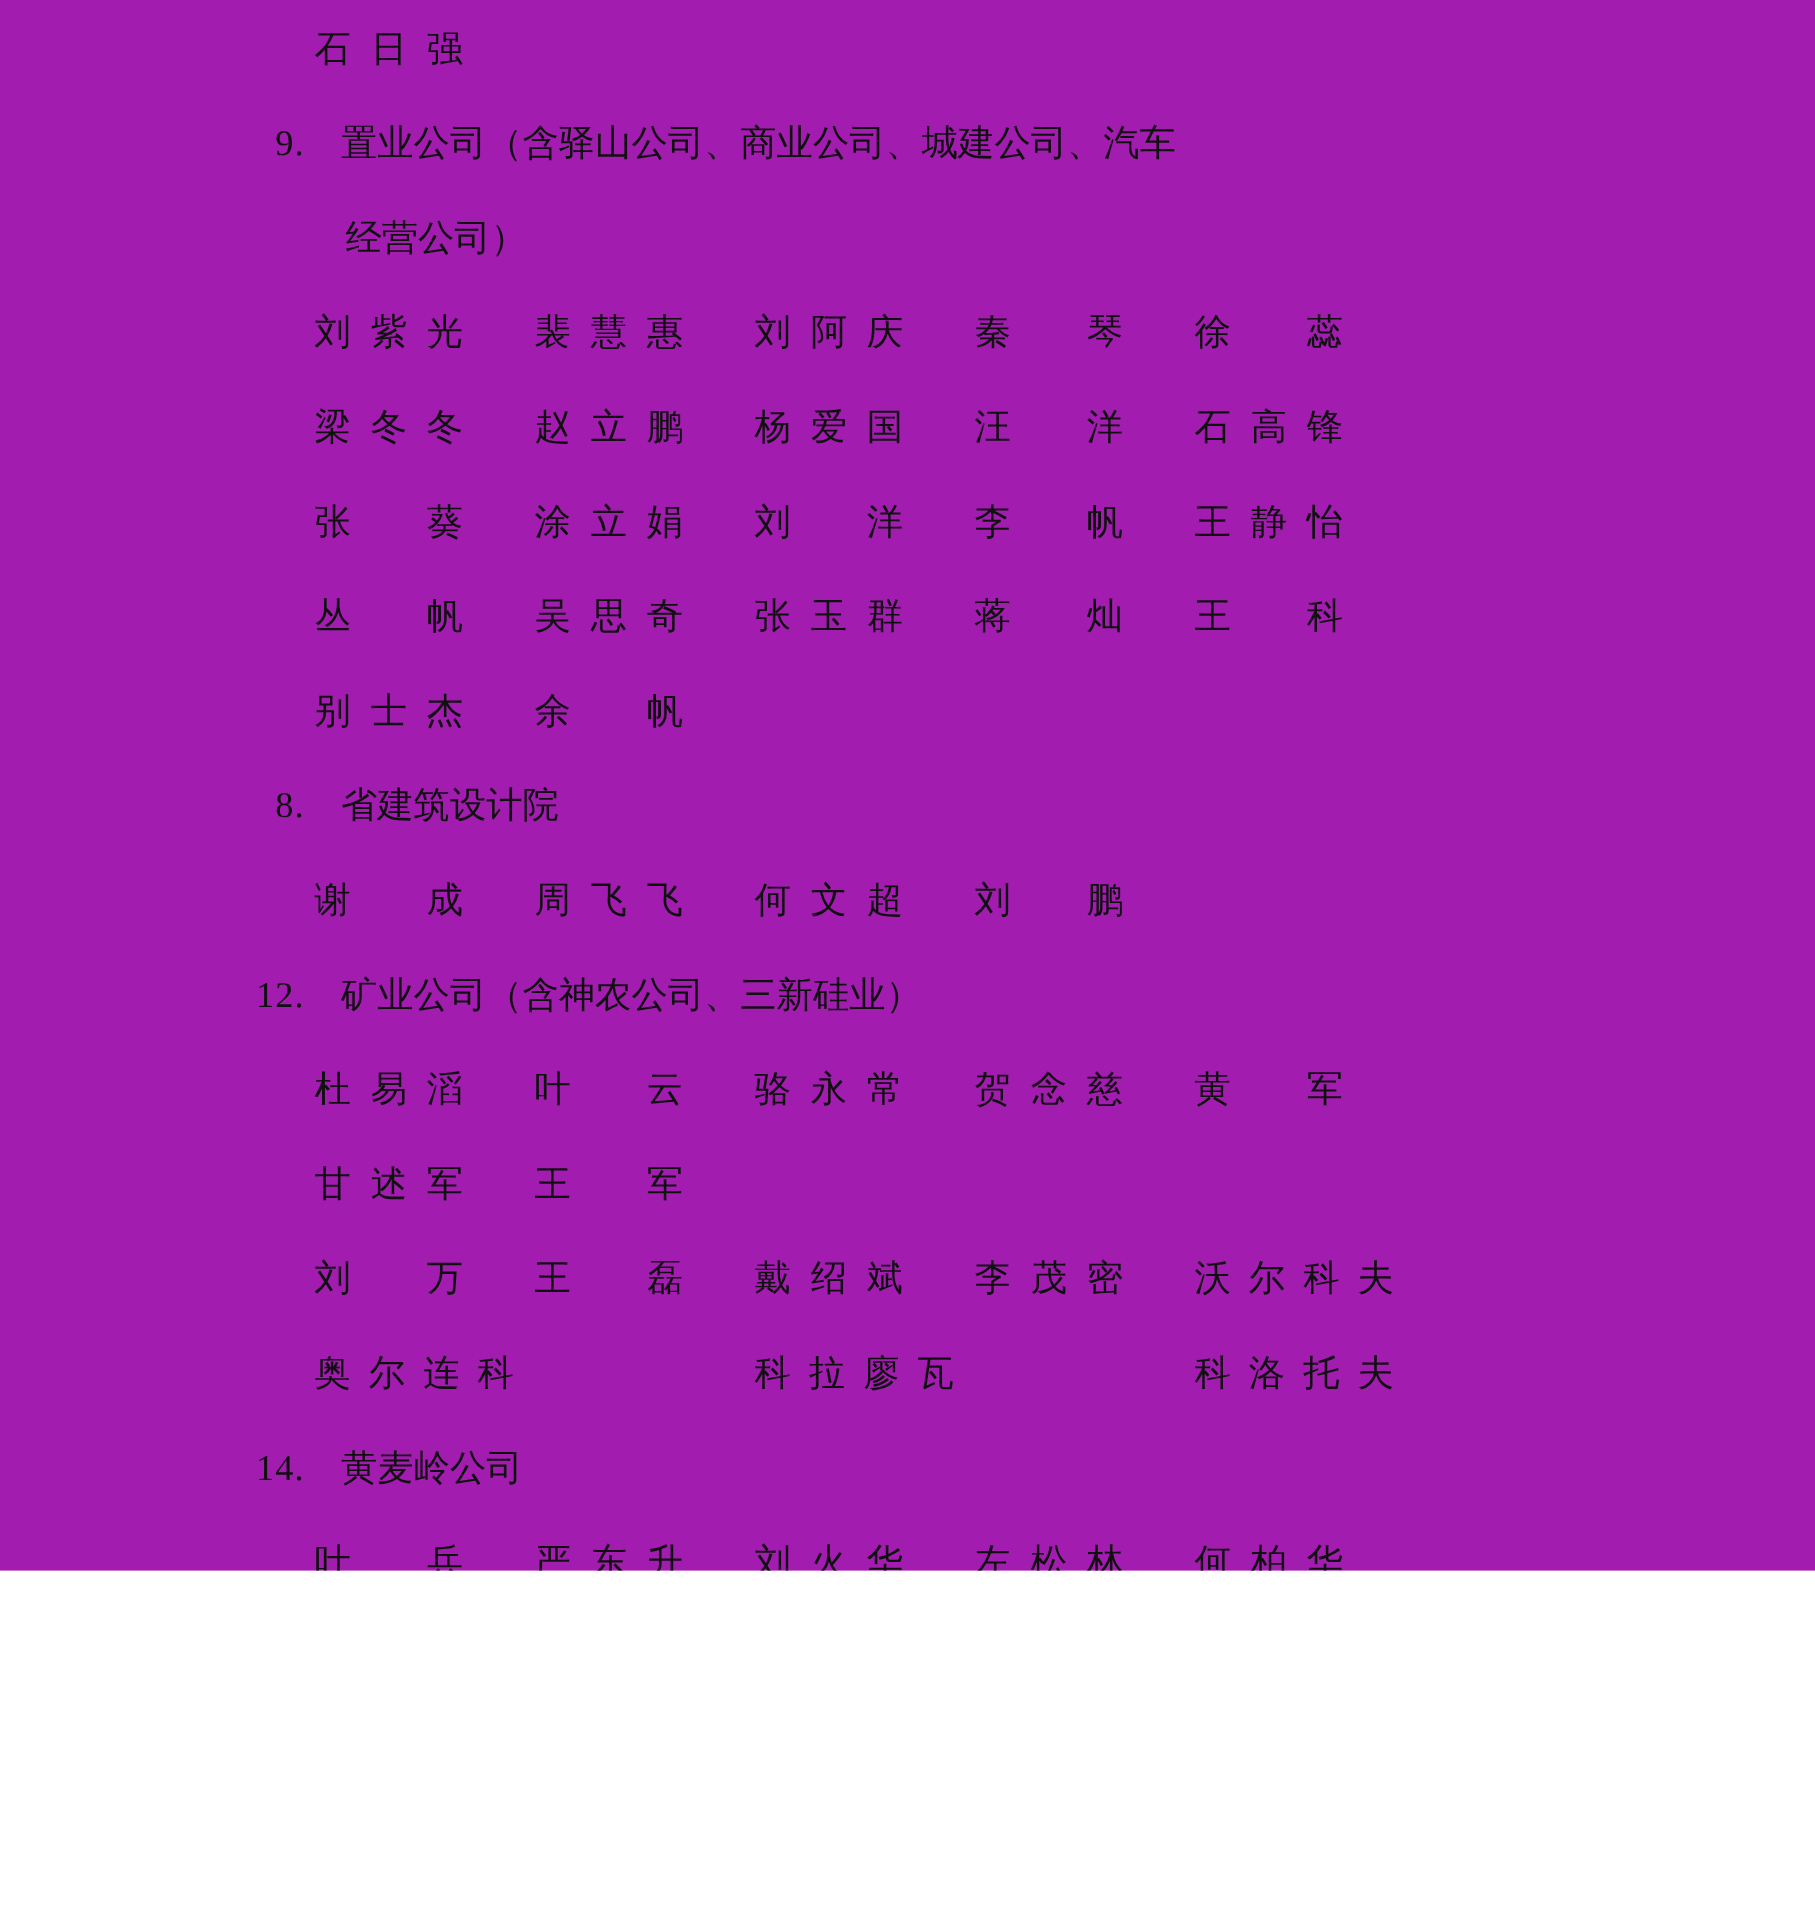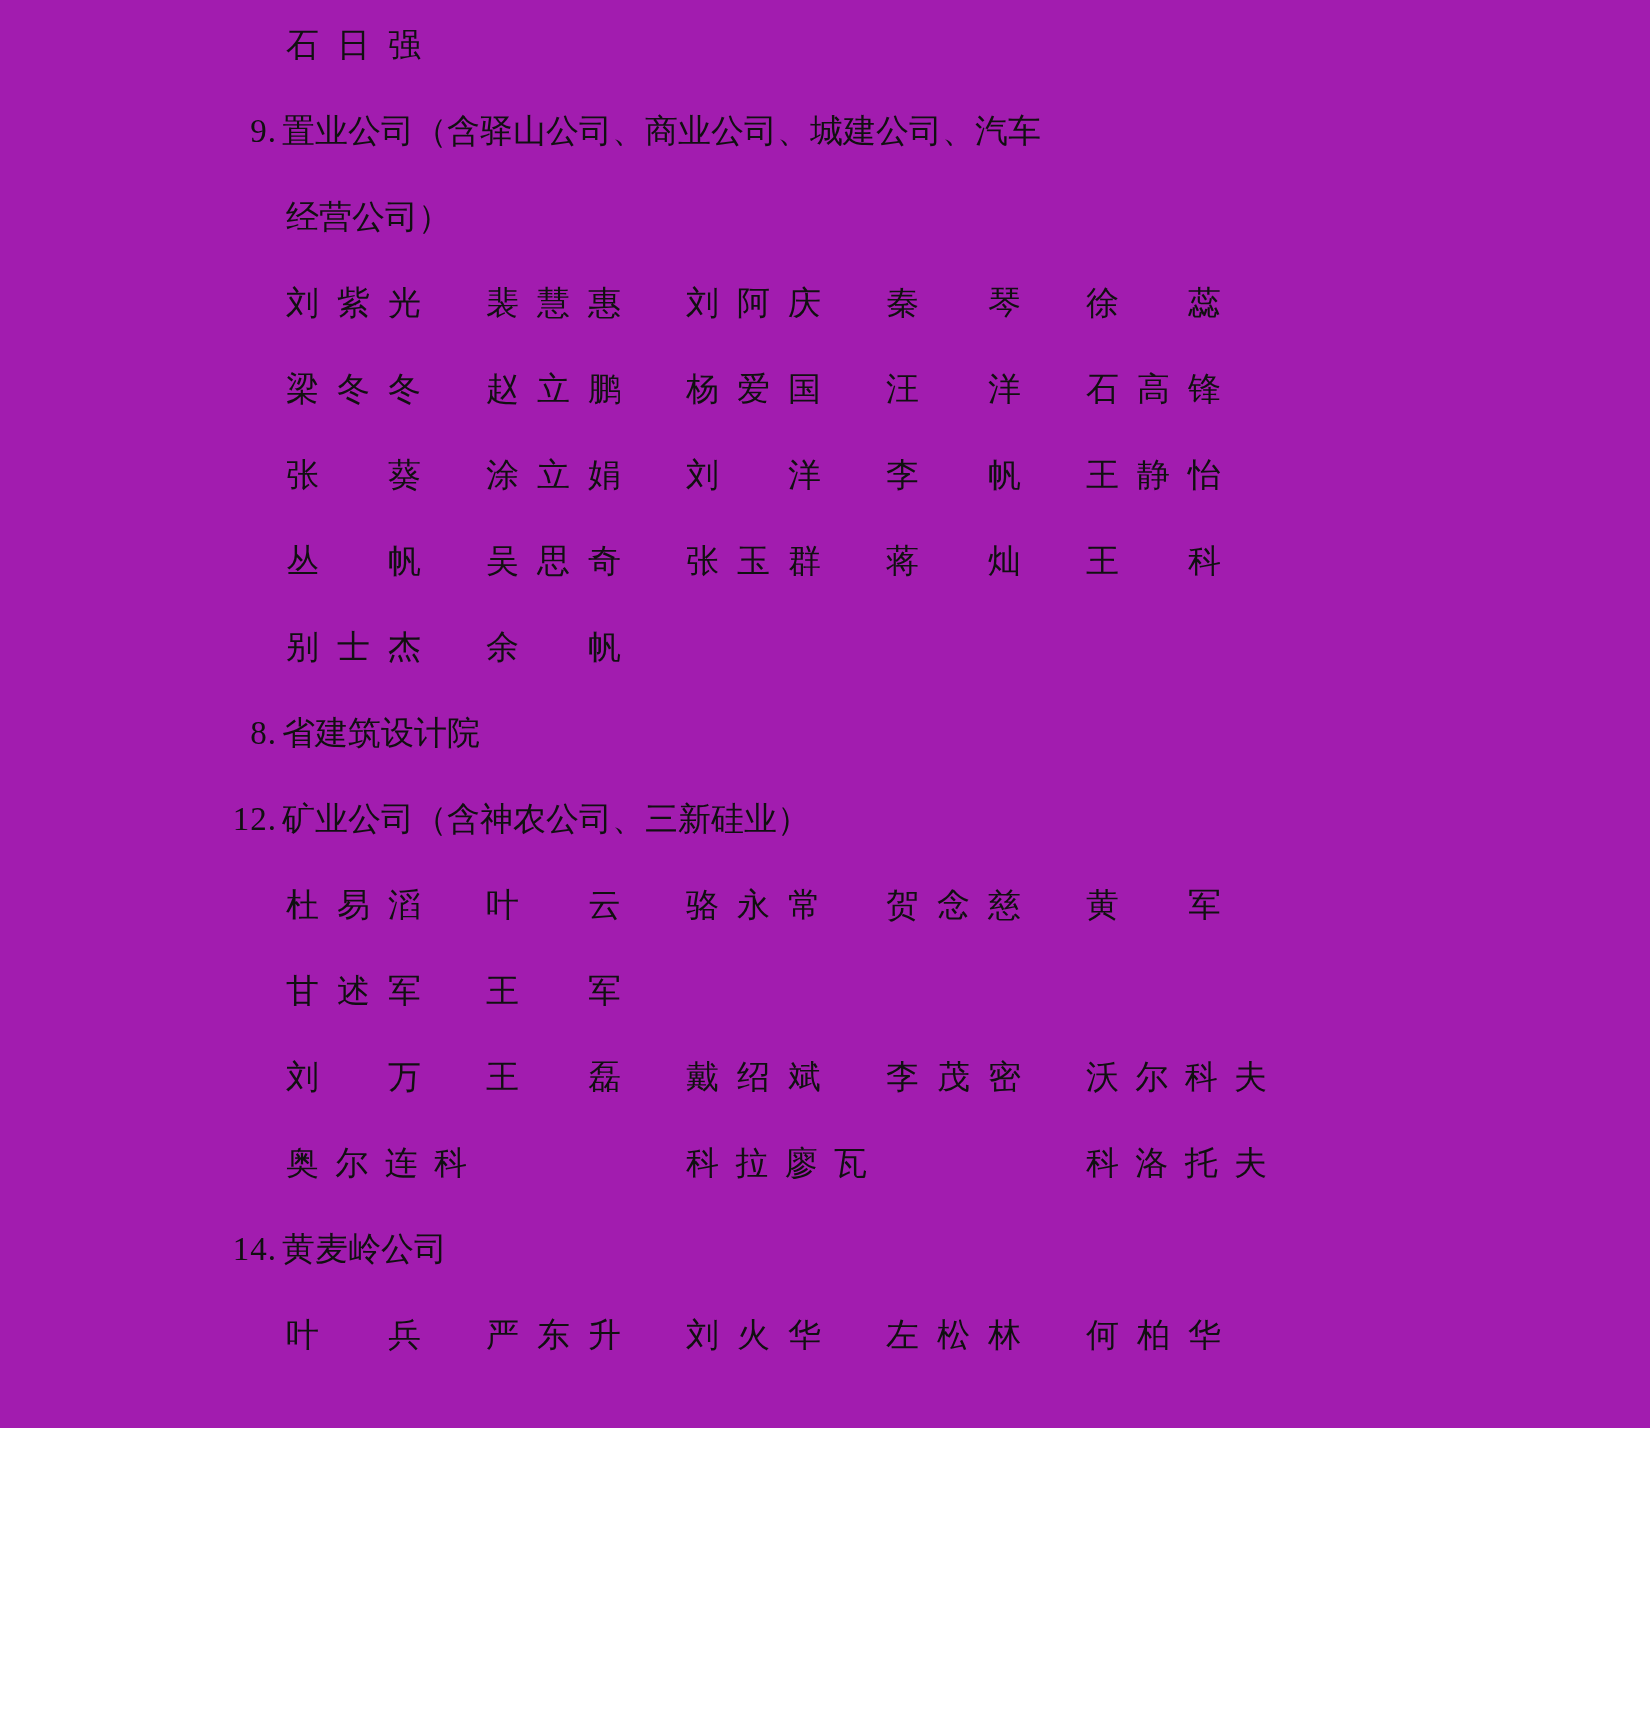--- a/index.html
+++ b/index.html
@@ -27,21 +27,21 @@
   }
   
   .line.heading { padding-left: 215px; }
   .sec-num {
     display: inline-block;
     width: 62px;
     text-align: right;
     margin-right: 5px;
     letter-spacing: 1px;
   }
-  .sec-title { letter-spacing: 0; }
+  .sec-title { letter-spacing: 0; margin-left: 28px; }
   
   .line.heading2 { padding-left: 286px; }
   
   .line.names { padding-left: 286px; }
   .name-slot {
     display: inline-block;
     width: 135px;
     margin-right: 65px;
     text-align: justify;
     text-align-last: justify;
@@ -60,20 +60,21 @@
   <div class="content">
       <div class="line names"><span class="name-slot">石日强</span></div>
       <div class="line heading"><span class="sec-num">9.</span><span class="sec-title">置业公司（含驿山公司、商业公司、城建公司、汽车</span></div>
       <div class="line heading2"><span class="sec-title">经营公司）</span></div>
       <div class="line names"><span class="name-slot">刘紫光</span><span class="name-slot">裴慧惠</span><span class="name-slot">刘阿庆</span><span class="name-slot">秦琴</span><span class="name-slot">徐蕊</span></div>
       <div class="line names"><span class="name-slot">梁冬冬</span><span class="name-slot">赵立鹏</span><span class="name-slot">杨爱国</span><span class="name-slot">汪洋</span><span class="name-slot">石高锋</span></div>
       <div class="line names"><span class="name-slot">张葵</span><span class="name-slot">涂立娟</span><span class="name-slot">刘洋</span><span class="name-slot">李帆</span><span class="name-slot">王静怡</span></div>
       <div class="line names"><span class="name-slot">丛帆</span><span class="name-slot">吴思奇</span><span class="name-slot">张玉群</span><span class="name-slot">蒋灿</span><span class="name-slot">王科</span></div>
       <div class="line names"><span class="name-slot">别士杰</span><span class="name-slot">余帆</span></div>
       <div class="line heading"><span class="sec-num">8.</span><span class="sec-title">省建筑设计院</span></div>
+      <div class="line names"><span class="name-slot">谢成</span><span class="name-slot">周飞飞</span><span class="name-slot">何文超</span><span class="name-slot">刘鹏</span></div>
       <div class="line heading"><span class="sec-num">12.</span><span class="sec-title">矿业公司（含神农公司、三新硅业）</span></div>
       <div class="line names"><span class="name-slot">杜易滔</span><span class="name-slot">叶云</span><span class="name-slot">骆永常</span><span class="name-slot">贺念慈</span><span class="name-slot">黄军</span></div>
       <div class="line names"><span class="name-slot">甘述军</span><span class="name-slot">王军</span></div>
       <div class="line names"><span class="name-slot">刘万</span><span class="name-slot">王磊</span><span class="name-slot">戴绍斌</span><span class="name-slot">李茂密</span><span class="name-slot w4">沃尔科夫</span></div>
       <div class="line names wide-gap"><span class="name-slot w4">奥尔连科</span><span class="name-slot w4">科拉廖瓦</span><span class="name-slot w4">科洛托夫</span></div>
       <div class="line heading"><span class="sec-num">14.</span><span class="sec-title">黄麦岭公司</span></div>
       <div class="line names"><span class="name-slot">叶兵</span><span class="name-slot">严东升</span><span class="name-slot">刘火华</span><span class="name-slot">左松林</span><span class="name-slot">何柏华</span></div>
     </div>
 </div>
 

